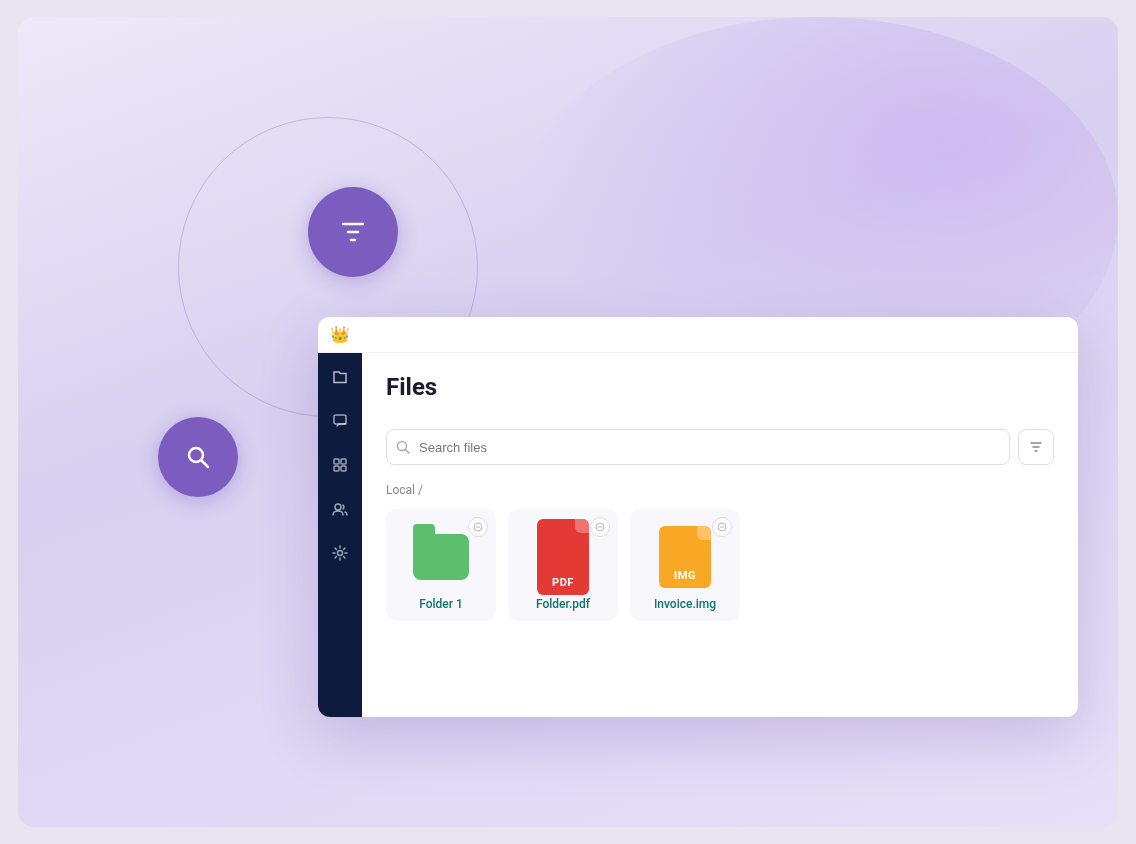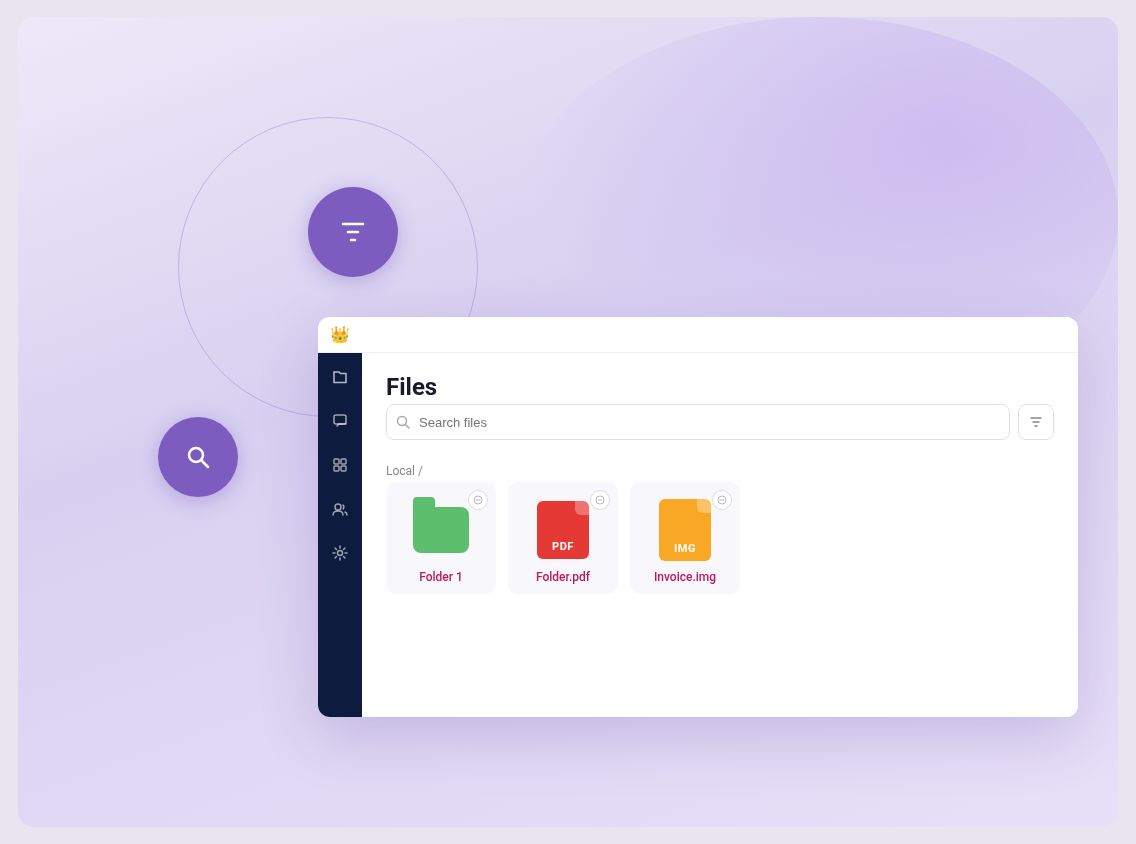--- a/index.html
+++ b/index.html
@@ -147,28 +147,28 @@
       flex: 1;
       padding: 20px 24px;
       overflow-y: auto;
       background: white;
     }
 
     .page-title {
       font-size: 24px;
       font-weight: 700;
       color: #1a1a2e;
-      margin-bottom: 3px;
+      margin-bottom: 28px;
     }
 
     
     .search-row {
       display: flex;
       gap: 8px;
-      margin-bottom: 24px;
+      margin-bottom: 18px;
     }
 
     .search-input-wrapper {
       flex: 1;
       position: relative;
       display: flex;
       align-items: center;
     }
 
     .search-icon-inner {
@@ -201,21 +201,21 @@
       justify-content: center;
       cursor: pointer;
       color: #888;
       font-size: 14px;
     }
 
     
     .breadcrumb {
       font-size: 12px;
       color: #888;
-      margin-bottom: 4px;
+      margin-bottom: 12px;
     }
 
     
     .files-grid {
       display: flex;
       gap: 12px;
       flex-wrap: wrap;
     }
 
     .file-card {
@@ -254,21 +254,21 @@
       display: flex;
       align-items: center;
       justify-content: center;
       margin-bottom: 8px;
       margin-top: 6px;
     }
 
     .file-name {
       font-size: 12px;
       font-weight: 500;
-      color: #be185d;
+      color: #0f766e;
       text-align: left;
     }
 
     
     .folder-green {
       width: 56px;
       height: 46px;
       background: #5dbe6e;
       border-radius: 0 8px 8px 8px;
       position: relative;
@@ -298,21 +298,21 @@
       left: 0;
       width: 22px;
       height: 12px;
       background: #4dc8e8;
       border-radius: 4px 4px 0 0;
     }
 
     
     .pdf-icon-wrap {
       width: 52px;
-      height: 58px;
+      height: 76px;
       background: #e53935;
       border-radius: 6px 6px 6px 6px;
       position: relative;
       display: flex;
       align-items: flex-end;
       justify-content: center;
       padding-bottom: 6px;
     }
     .pdf-icon-wrap::before {
       content: '';

